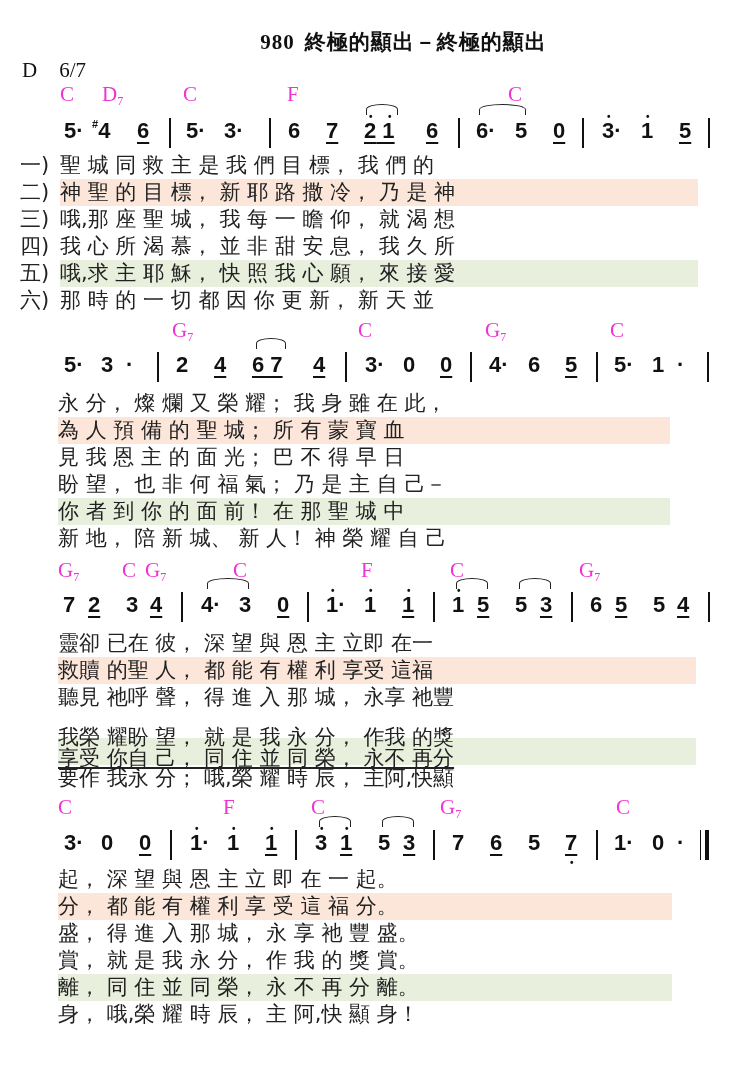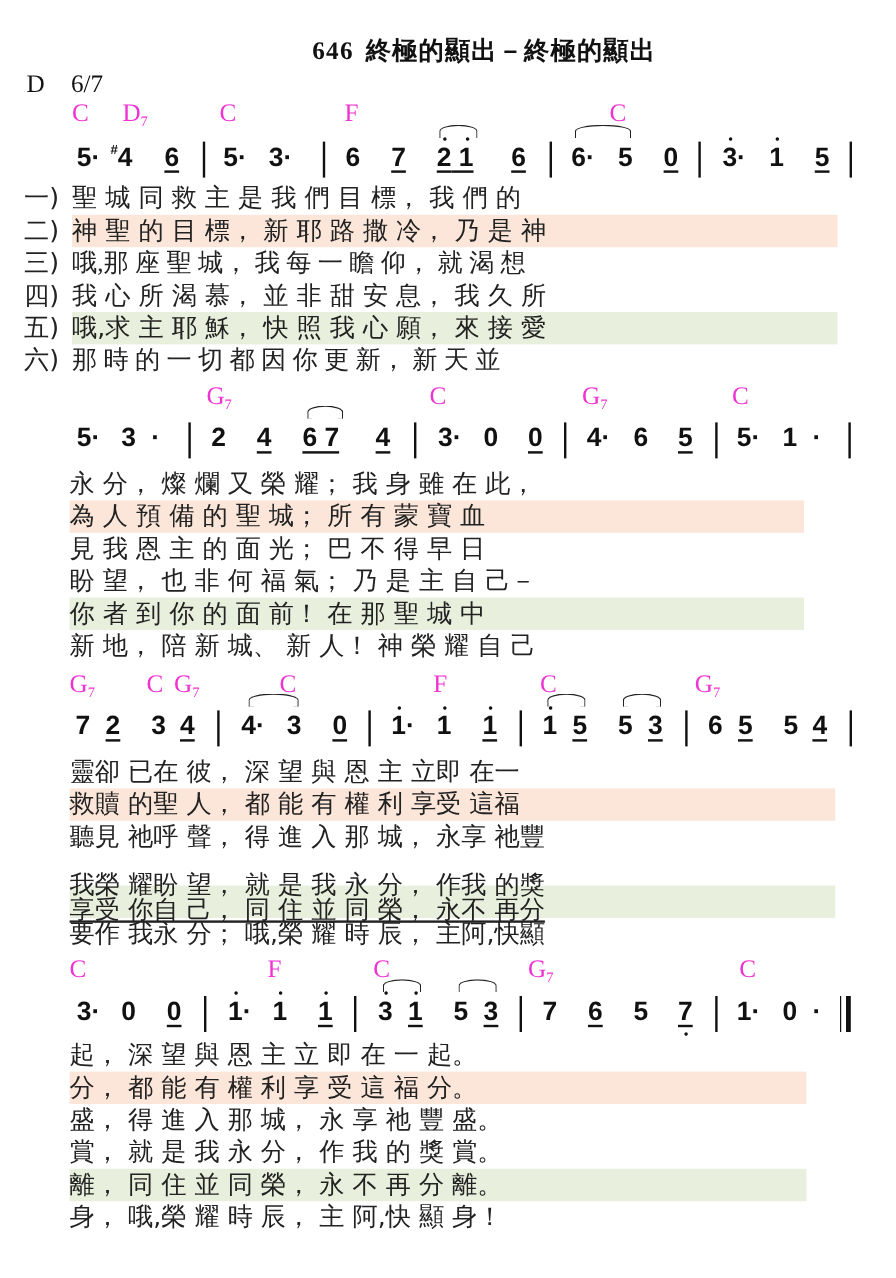--- a/index.html
+++ b/index.html
@@ -23,21 +23,21 @@
   .slur { position:absolute; border:1.5px solid #222; border-bottom:none; border-radius:50% 50% 0 0; height:10px; }
   .lyrics { position:absolute; font-family:"DejaVu Sans","Liberation Sans",sans-serif; font-size:21px; color:#222; }
   .lrow { position:absolute; height:27px; line-height:27px; white-space:pre; }
   .lrow.pink { background:#fbe6d9; }
   .lrow.green { background:#e8efdc; }
 </style>
 </head>
 <body>
 
 <div class="abs title">
-  <span class="num">646</span><span>終極的顯出－終極的顯出</span>
+  <span class="num">980</span><span>終極的顯出－終極的顯出</span>
 </div>
 <div class="abs key">
   <span>D</span><span>6/7</span>
 </div>
 
 <div>
   <div class="abs" style="top:82px;left:0;width:747px;height:26px;">
     <span class="chord" style="left:60px"><span>C</span></span>
     <span class="chord" style="left:102px"><span>D</span><sub>7</sub></span>
     <span class="chord" style="left:183px"><span>C</span></span>
@@ -72,24 +72,24 @@
     <div class="lrow" style="top:0;left:20px;">一)</div>
     <div class="lrow pink" style="top:27px;left:60px;width:638px;"></div>
     <div class="lrow" style="top:27px;left:20px;">二)</div>
     <div class="lrow" style="top:54px;left:20px;">三)</div>
     <div class="lrow" style="top:81px;left:20px;">四)</div>
     <div class="lrow green" style="top:108px;left:60px;width:638px;"></div>
     <div class="lrow" style="top:108px;left:20px;">五)</div>
     <div class="lrow" style="top:135px;left:20px;">六)</div>
     <div class="lrow" style="top:0;left:60px;letter-spacing:0">聖 城 同 救 主 是 我 們 目 標， 我 們 的</div>
     <div class="lrow" style="top:27px;left:60px;">神 聖 的 目 標， 新 耶 路 撒 冷， 乃 是 神</div>
-    <div class="lrow" style="top:54px;left:60px;font-family:Liberation Serif, serif;">哦,那 座 聖 城， 我 每 一 瞻 仰， 就 渴 想</div>
+    <div class="lrow" style="top:54px;left:60px;">哦,那 座 聖 城， 我 每 一 瞻 仰， 就 渴 想</div>
     <div class="lrow" style="top:81px;left:60px;">我 心 所 渴 慕， 並 非 甜 安 息， 我 久 所</div>
     <div class="lrow" style="top:108px;left:60px;">哦,求 主 耶 穌， 快 照 我 心 願， 來 接 愛</div>
-    <div class="lrow" style="top:135px;left:60px;font-family:Liberation Serif, serif;">那 時 的 一 切 都 因 你 更 新， 新 天 並</div>
+    <div class="lrow" style="top:135px;left:60px;">那 時 的 一 切 都 因 你 更 新， 新 天 並</div>
   </div>
 </div>
 
 <div>
   <div class="abs" style="top:318px;left:0;width:747px;height:26px;">
     <span class="chord" style="left:172px"><span>G</span><sub>7</sub></span>
     <span class="chord" style="left:358px"><span>C</span></span>
     <span class="chord" style="left:485px"><span>G</span><sub>7</sub></span>
     <span class="chord" style="left:610px"><span>C</span></span>
   </div>

